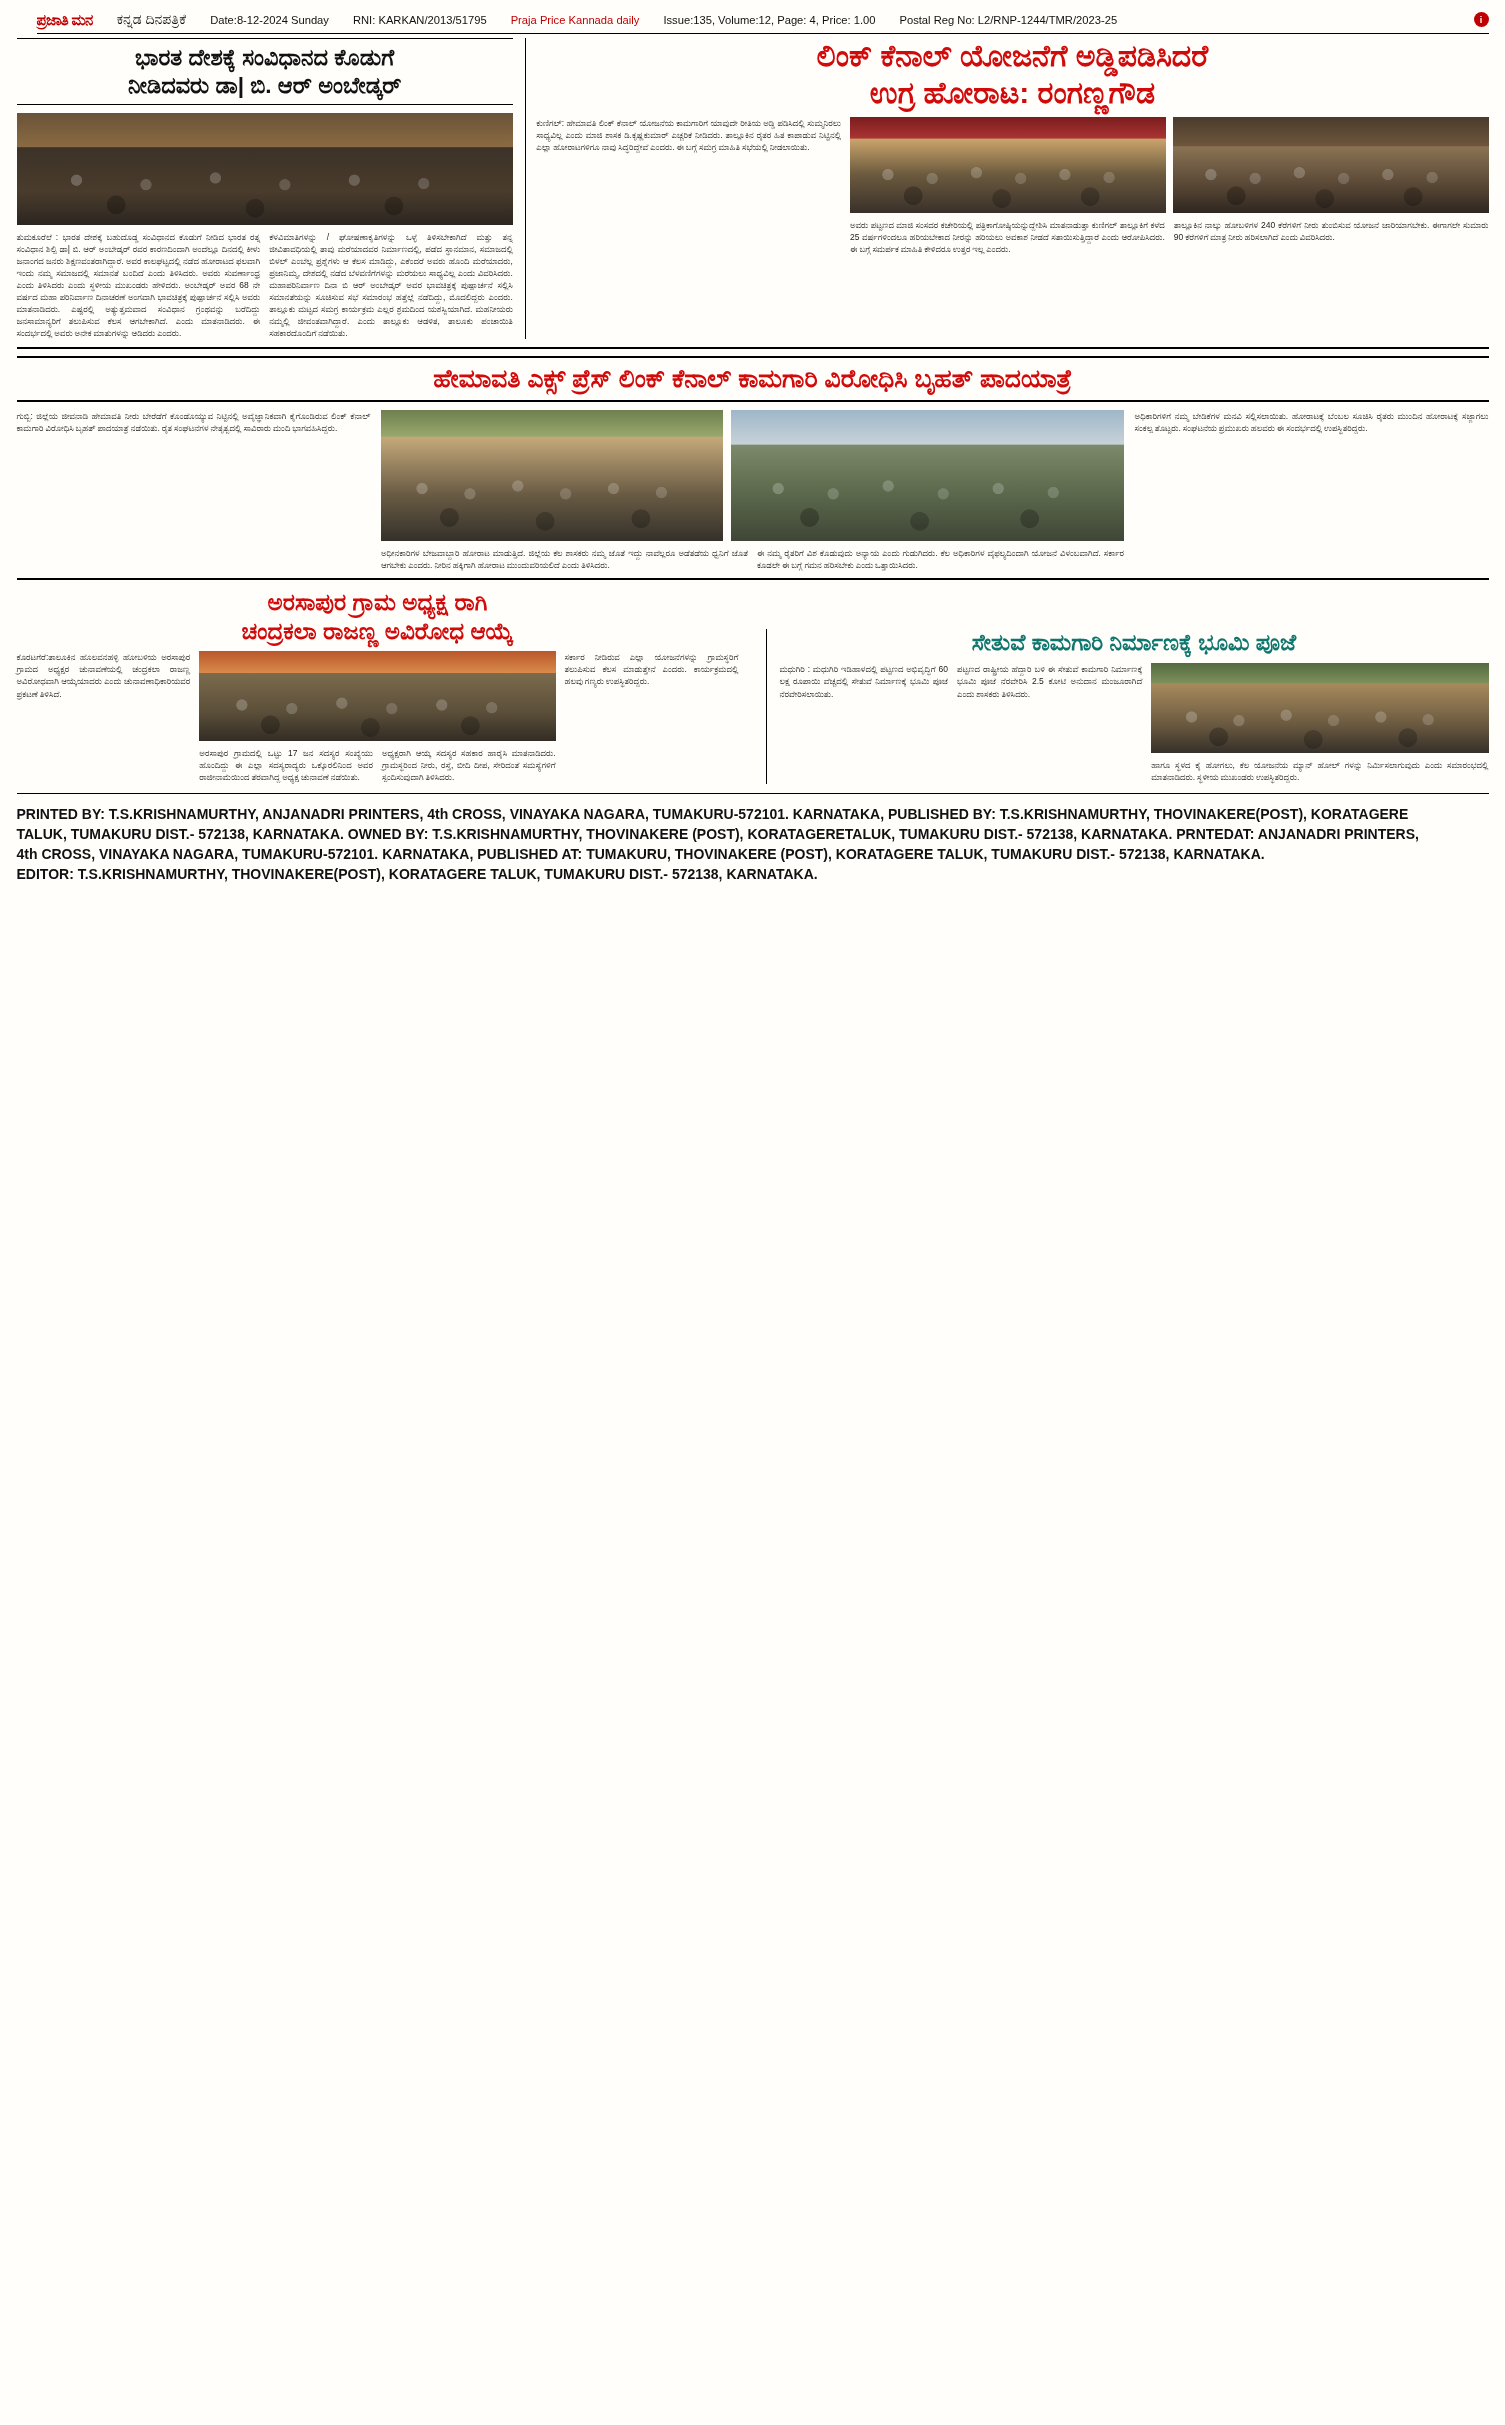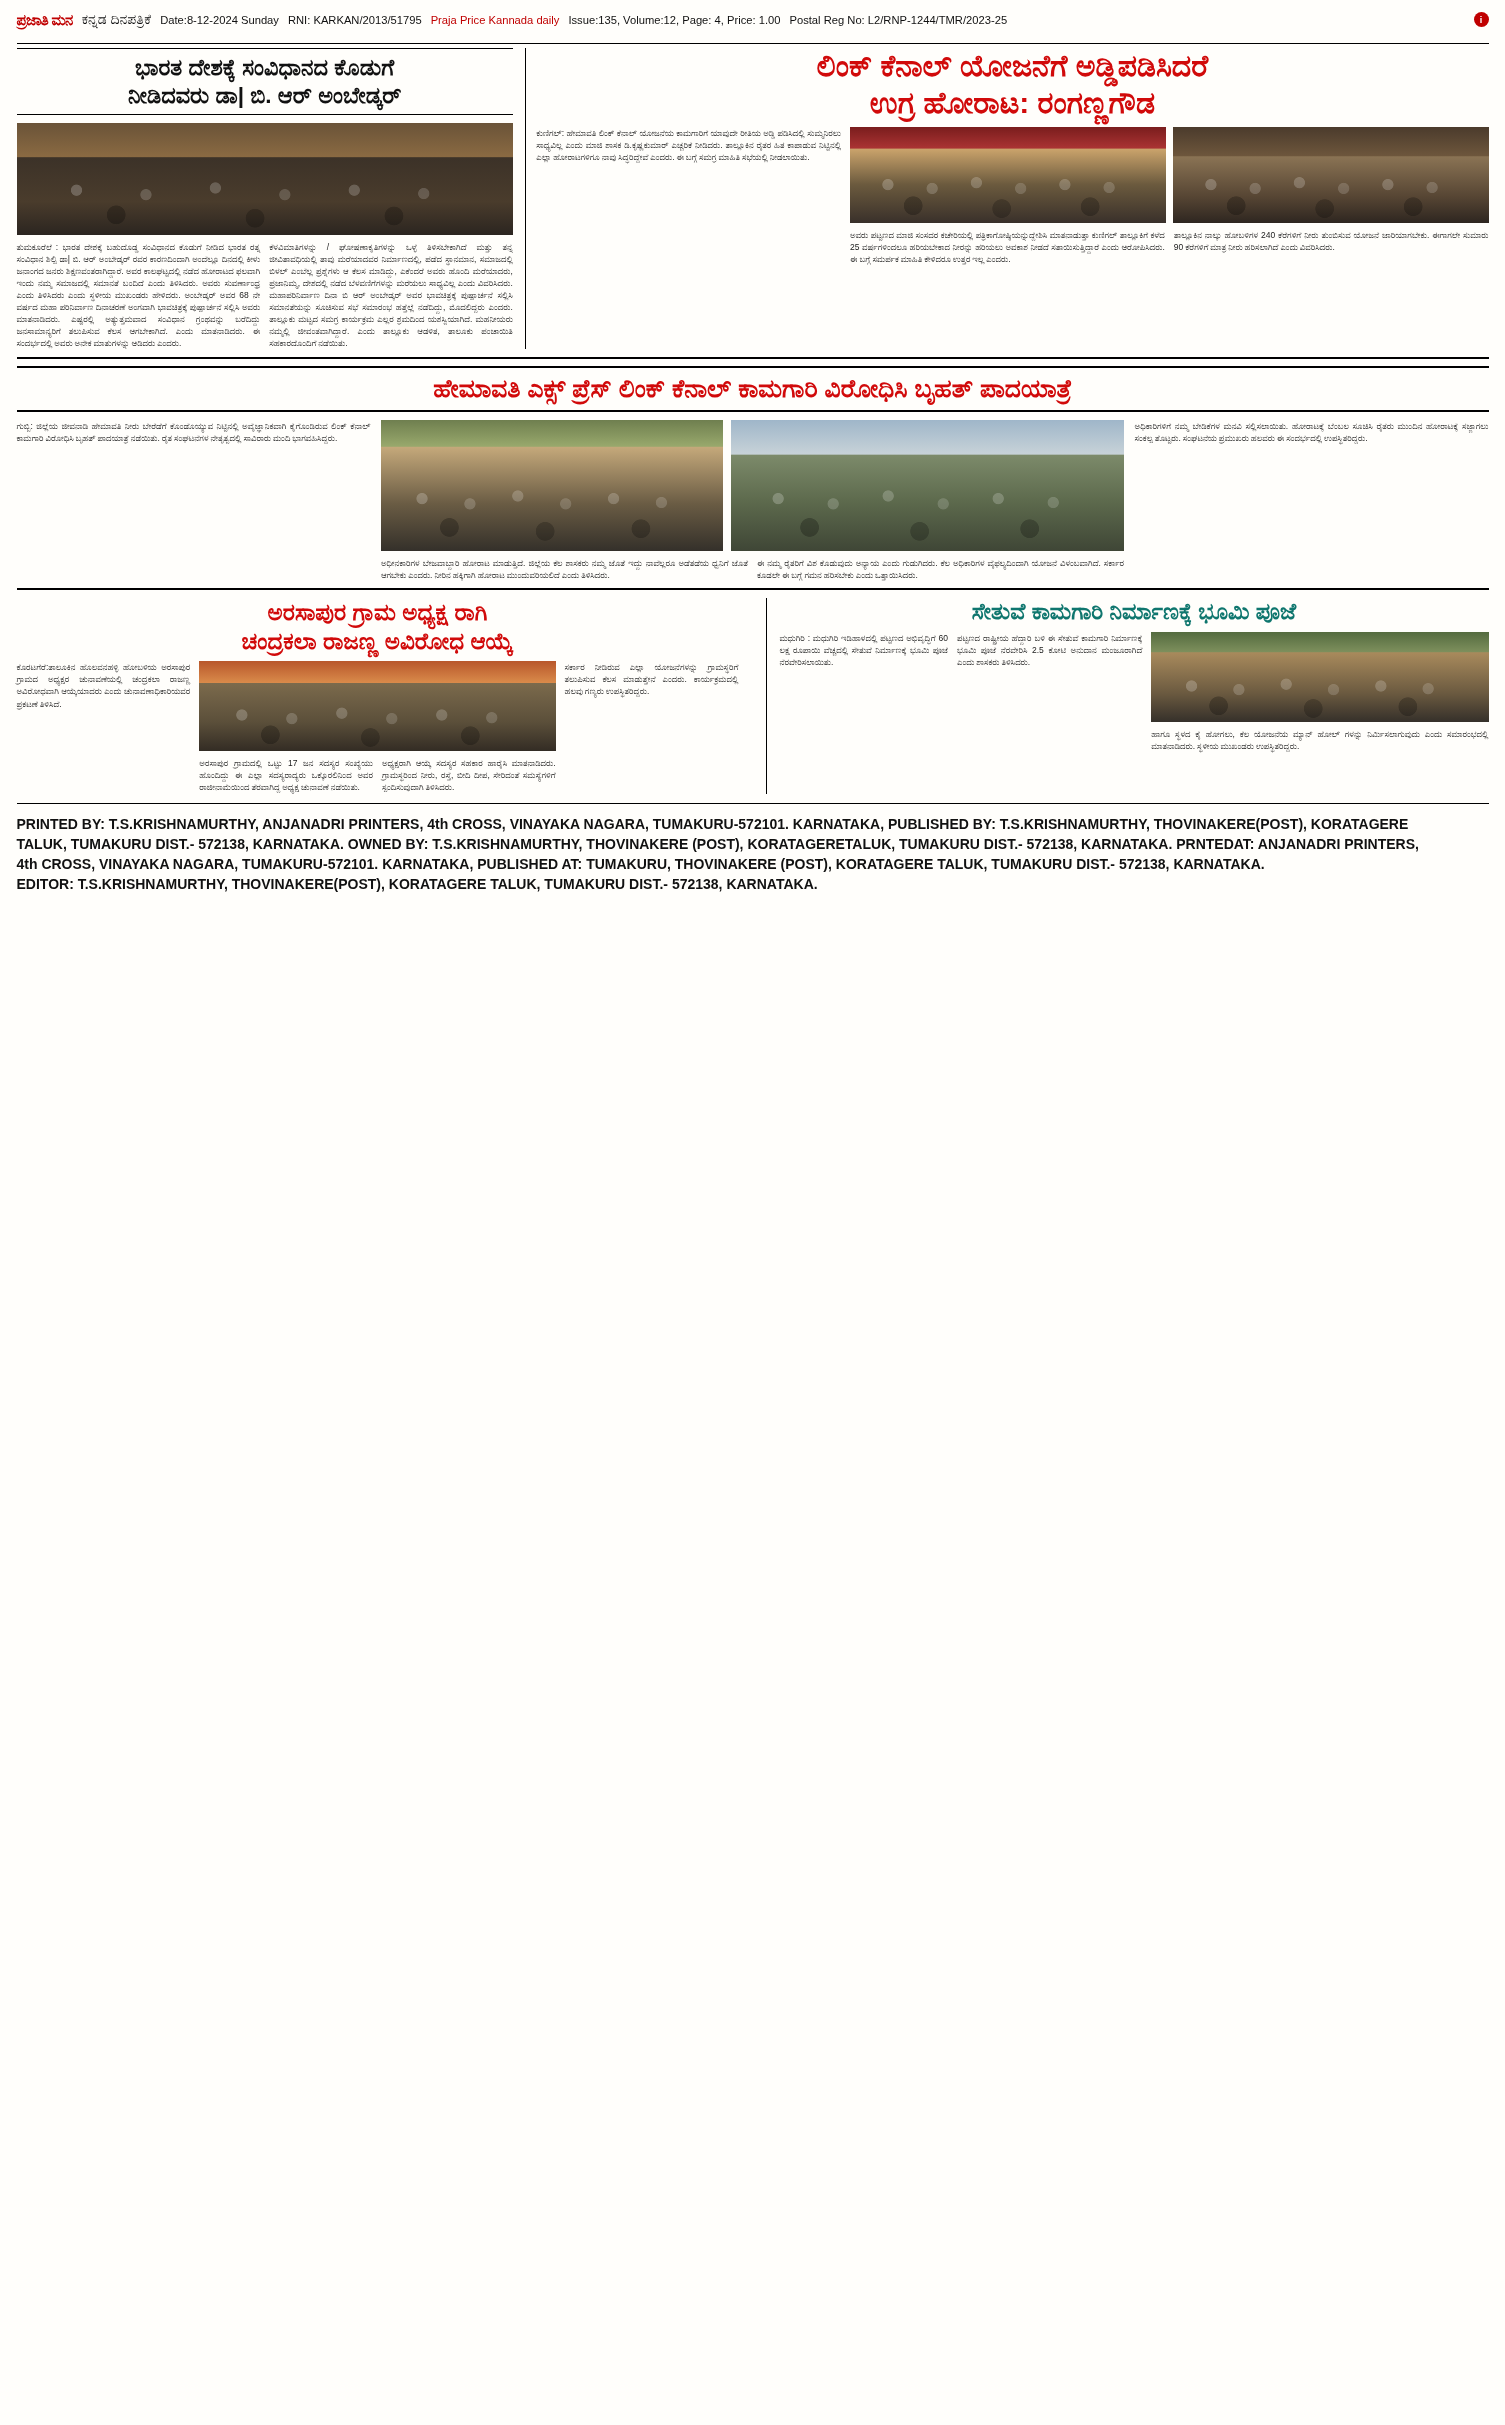--- a/index.html
+++ b/index.html
@@ -7,22 +7,22 @@
   body {
     width:1505px;
     background:#fdfdfb;
     font-family:"Liberation Sans", sans-serif;
     color:#111;
   }
   .page { width:1505px; min-height:2426px; padding:10.5px 16.5px 6px 16.5px; background:#fffefb; position:relative; }
 
   
   .masthead {
-    display:flex; align-items:center; gap:9px;
-    border-bottom:1.5px solid #000; padding-bottom:14px; margin-bottom:4.5px;
+    display:flex; align-items:center; gap:24px;
+    border-bottom:1.5px solid #000; padding-bottom:4px; margin-bottom:4.5px;margin-left:20px;
   }
   .logo-k { font-size:15px; font-weight:bold; color:#c00000; letter-spacing:-0.7px; white-space:nowrap; }
   .logo-sub { font-size:14px; color:#111; white-space:nowrap; }
   .mast-item { font-size:11.2px; font-weight:normal; white-space:nowrap; }
   .mast-item.red { color:#c00000; }
   .mast-spacer { flex:1; }
   .mast-round {
     width:15px;height:15px;border-radius:50%;background:#c00000;color:#fff;
     font-size:9px;display:flex;align-items:center;justify-content:center;font-weight:bold;
   }
@@ -86,21 +86,21 @@
   .band-red {
     font-size:25px; font-weight:bold; color:#d10a0a; text-align:center;
     border-top:2.2px solid #000; border-bottom:2.2px solid #000;
     padding:5.2px 0 6.7px; margin:7.5px 0 7.5px;
   }
   .sec2 { display:flex; gap:10.5px; }
   .sec2 .c { flex:1; }
   .sec2 .mid { flex:2.1; }
 
   
-  .sec3 { display:flex; gap:28px; border-top:2.2px double #000; margin-top:7.5px; padding-top:7.5px; }
+  .sec3 { display:flex; gap:28px; border-top:2.2px double #000; margin-top:7.5px; padding-top:7.5px;align-items:flex-end; }
   .sec3 .half { width:50%; }
   .sec3 .half.right { border-left:1.5px solid #000; padding-left:12px; }
   .hl-red-sm { font-size:23px; font-weight:bold; color:#d10a0a; text-align:center; line-height:1.25; margin-bottom:6px; }
   .hl-red-sm2 { font-size:22.5px; font-weight:bold; color:#0f766e; text-align:center; line-height:1.25; margin-bottom:6px;}
 
   
   .footer {
     border-top:1.5px solid #000; margin-top:9px; padding-top:10px;
     font-size:14px; font-weight:bold; line-height:1.45; color:#111;
   }

